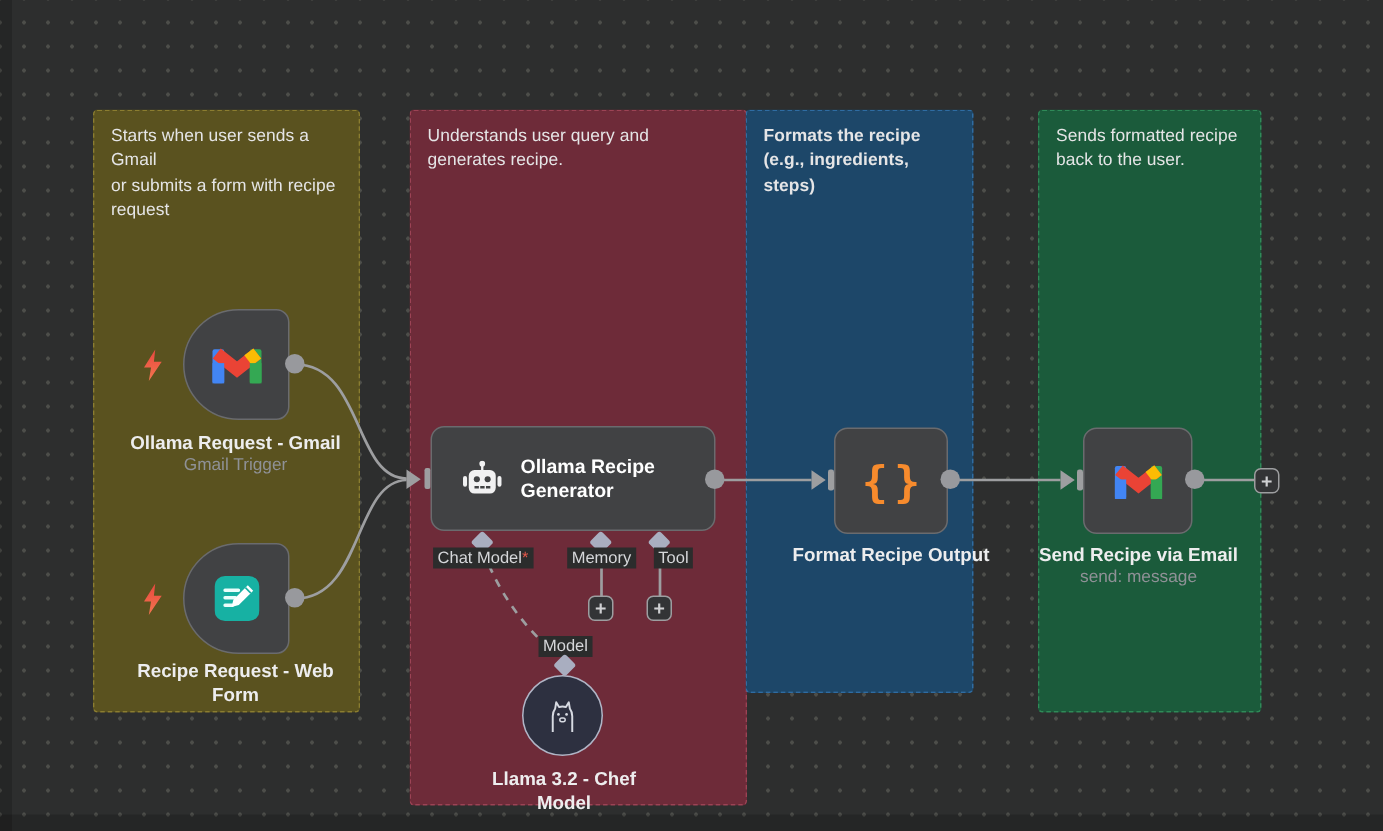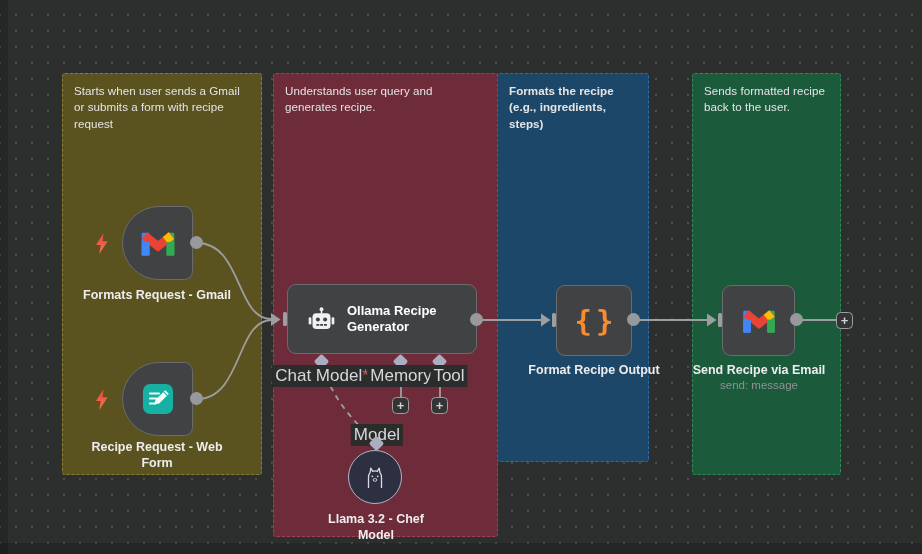--- a/index.html
+++ b/index.html
@@ -8,21 +8,21 @@
     background-color:#2d2e2e;
     background-image:radial-gradient(circle,#4d4e4a 1.05px,transparent 1.45px);
     background-size:16px 16px;background-position:8px 7px;
     font-family:"Liberation Sans","DejaVu Sans",sans-serif;
   }
   .edge-left{position:absolute;left:0;top:0;width:8px;height:554px;background:rgba(0,0,0,.16);}
   .edge-bottom{position:absolute;left:0;bottom:0;width:922px;height:11px;background:rgba(0,0,0,.16);}
 
   .note{position:absolute;border-radius:3px;box-sizing:border-box;padding:9px 11px;
         font-size:11.6px;line-height:1.42;color:#e5e5e6;white-space:pre-line;letter-spacing:.05px;}
-  .note-trigger{left:62px;top:73px;width:200px;height:402px;background:#5a521f;border:1px dashed #8b7d30;}
+  .note-trigger{left:62px;top:73px;width:178px;height:402px;background:#5a521f;border:1px dashed #8b7d30;}
   .note-agent{left:273px;top:73px;width:225px;height:464px;background:#6e2b39;border:1px dashed #9c4355;}
   .note-format{left:497px;top:73px;width:152px;height:389px;background:#1d4769;border:1px dashed #2f6ca2;font-weight:bold;}
   .note-send{left:692px;top:73px;width:149px;height:402px;background:#1b5b3b;border:1px dashed #2f8a58;}
 
   svg.conn{position:absolute;left:0;top:0;width:922px;height:554px;}
   svg.conn path{fill:none;stroke:#9d9ea0;stroke-width:1.8px;}
   svg.conn polygon{fill:#9d9ea0;}
 
   .node{position:absolute;background:#414244;border:1px solid #6a6b6e;border-radius:9px;
         box-sizing:border-box;display:flex;align-items:center;justify-content:center;}
@@ -35,21 +35,21 @@
   .node-llama{left:348px;top:450px;width:54px;height:54px;border-radius:50%;background:#2d3040;border:1.5px solid #b0b5c6;}
 
   .agent-title{width:114px;color:#ffffff;font-size:13px;font-weight:700;line-height:1.26;}
   .nlabel{position:absolute;text-align:center;color:#ededee;font-size:12.5px;font-weight:700;line-height:1.25;}
   .nsub{position:absolute;text-align:center;color:#8f9196;font-size:11.5px;font-weight:400;}
 
   .dot{position:absolute;width:13px;height:13px;border-radius:50%;background:#98999d;}
   .inbar{position:absolute;width:4px;height:14px;border-radius:1.5px;background:#9d9ea0;}
   .diamond{position:absolute;width:11px;height:11px;background:#a9aec0;transform:rotate(45deg);border-radius:2px;}
   .chip{position:absolute;transform:translateX(-50%);background:#2b2c2c;color:#d6d7da;
-        font-size:17px;line-height:1.3;padding:0 3px;white-space:nowrap;}
+        font-size:11px;line-height:1.3;padding:0 3px;white-space:nowrap;}
   .plusbtn{position:absolute;width:17px;height:17px;box-sizing:border-box;border:1.6px solid #9d9ea0;
            border-radius:4.5px;background:#333436;color:#cfd0d2;display:flex;align-items:center;
            justify-content:center;font-size:13px;font-weight:700;line-height:1;}
   .braces{font-family:"DejaVu Sans Mono","Liberation Mono",monospace;font-size:29px;font-weight:700;
           color:#f78b2d;letter-spacing:4px;margin-left:4px;}
   .required{color:#e4574a;}
   .bolt{position:absolute;}
 </style>
 </head>
 <body>
@@ -100,21 +100,22 @@
     <svg width="36" height="27" viewBox="0 0 48 38">
       <rect x="1" y="4" width="11" height="32" rx="2" fill="#4285f4"></rect>
       <rect x="36" y="4" width="11" height="32" rx="2" fill="#34a853"></rect>
       <polyline points="5,8 24,23 43,8" stroke="#ea4335" stroke-width="12" fill="none"></polyline>
       <polyline points="34.5,14.5 43,8" stroke="#fbbc04" stroke-width="12" fill="none"></polyline>
       <rect x="36" y="17" width="11" height="19" fill="#34a853"></rect>
       <rect x="1" y="17" width="11" height="19" fill="#4285f4"></rect>
     </svg>
   </div>
   <div class="dot" style="left:190px;top:236px"></div>
-  <div class="nlabel" style="left:57px;top:288px;width:200px">Formats Request - Gmail</div>
+  <div class="nlabel" style="left:57px;top:288px;width:200px">Ollama Request - Gmail</div>
+  <div class="nsub" style="left:57px;top:304px;width:200px">Gmail Trigger</div>
 
   <div class="node trigger node-form">
     <svg width="30" height="30" viewBox="0 0 30 30">
       <rect x="0" y="0" width="30" height="30" rx="7" fill="#17b1a3"></rect>
       <path d="M7 9.5 h9 M7 14.5 h7 M7 19.5 h5" stroke="#eafefb" stroke-width="2.2" stroke-linecap="round"></path>
       <path d="M22.2 6.2 l3.6 3.6 -9.6 9.6 -4.8 1.2 1.2-4.8 z" fill="#ffffff"></path>
       <path d="M20.6 7.8 l3.6 3.6" stroke="#17b1a3" stroke-width="1.1"></path>
     </svg>
   </div>
   <div class="dot" style="left:190px;top:392px"></div>

